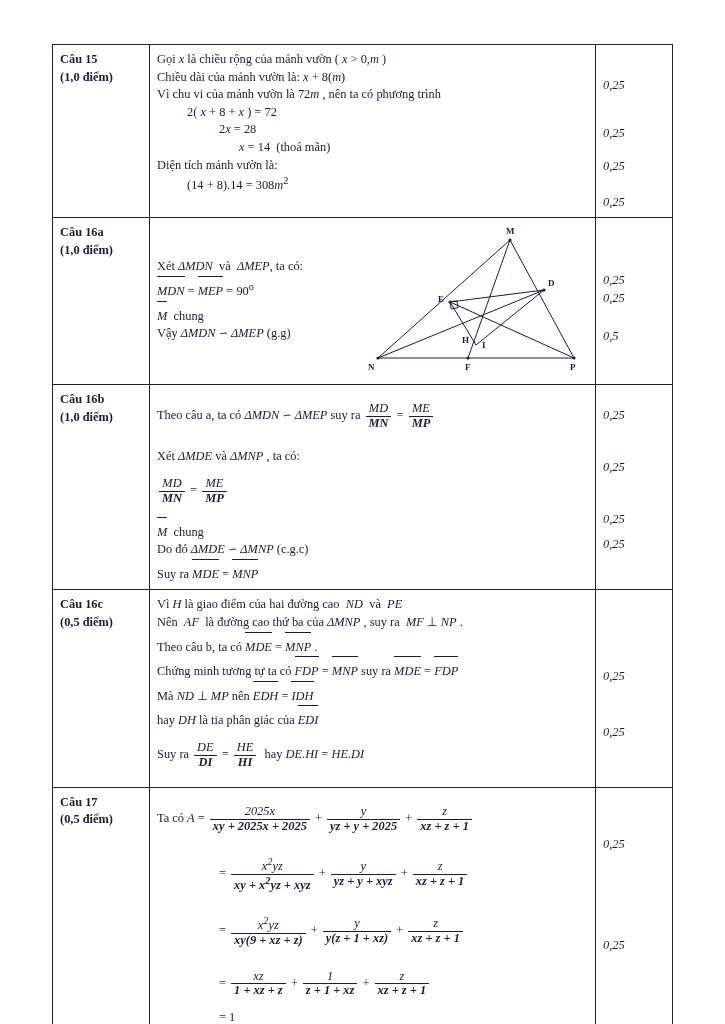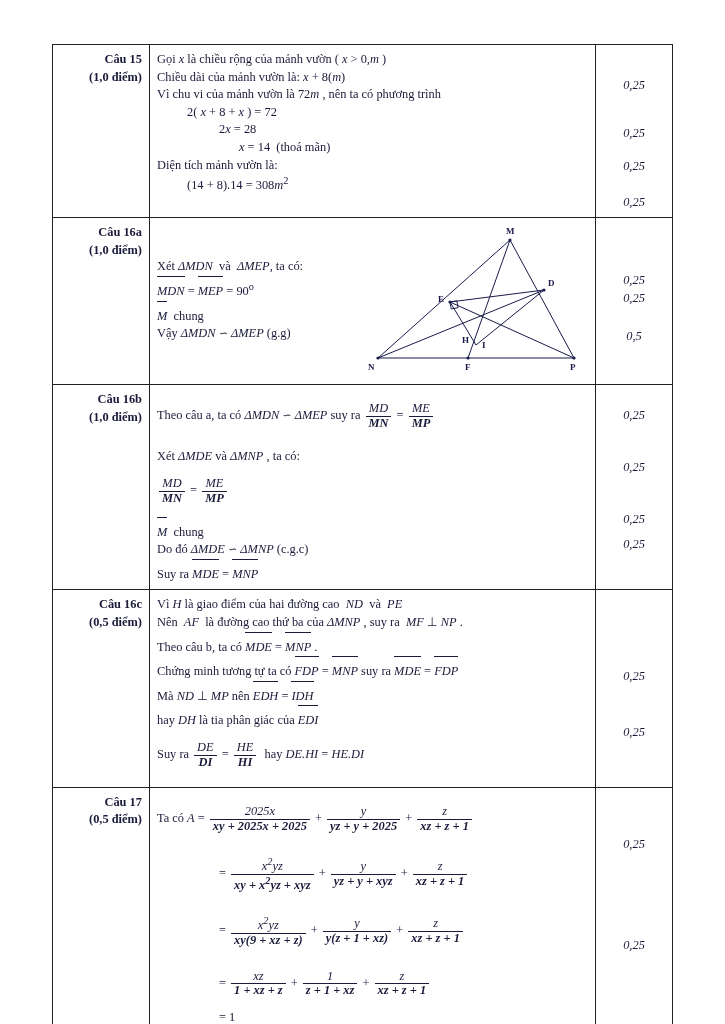--- a/index.html
+++ b/index.html
@@ -28,31 +28,31 @@
   }
   table.answer-table td {
     border: 1px solid #222;
     vertical-align: top;
     padding: 6px 7px;
     font-size: 12.4px;
     line-height: 1.42;
   }
   td.col-label {
     width: 82px;
-    text-align: right;
+    text-align: left;
     vertical-align: middle;
     font-weight: bold;
     font-size: 12.6px;
   }
   td.col-content {
     width: auto;
   }
   td.col-score {
     width: 62px;
-    text-align: center;
+    text-align: left;
     font-style: italic;
     font-size: 12.4px;
     vertical-align: top;
     padding-top: 6px;
   }
   .label-line { display: block; }
   .score-item { display: block; }
   .mi { font-style: italic; }
   .up { font-style: normal; }
   .indent1 { padding-left: 30px; }

